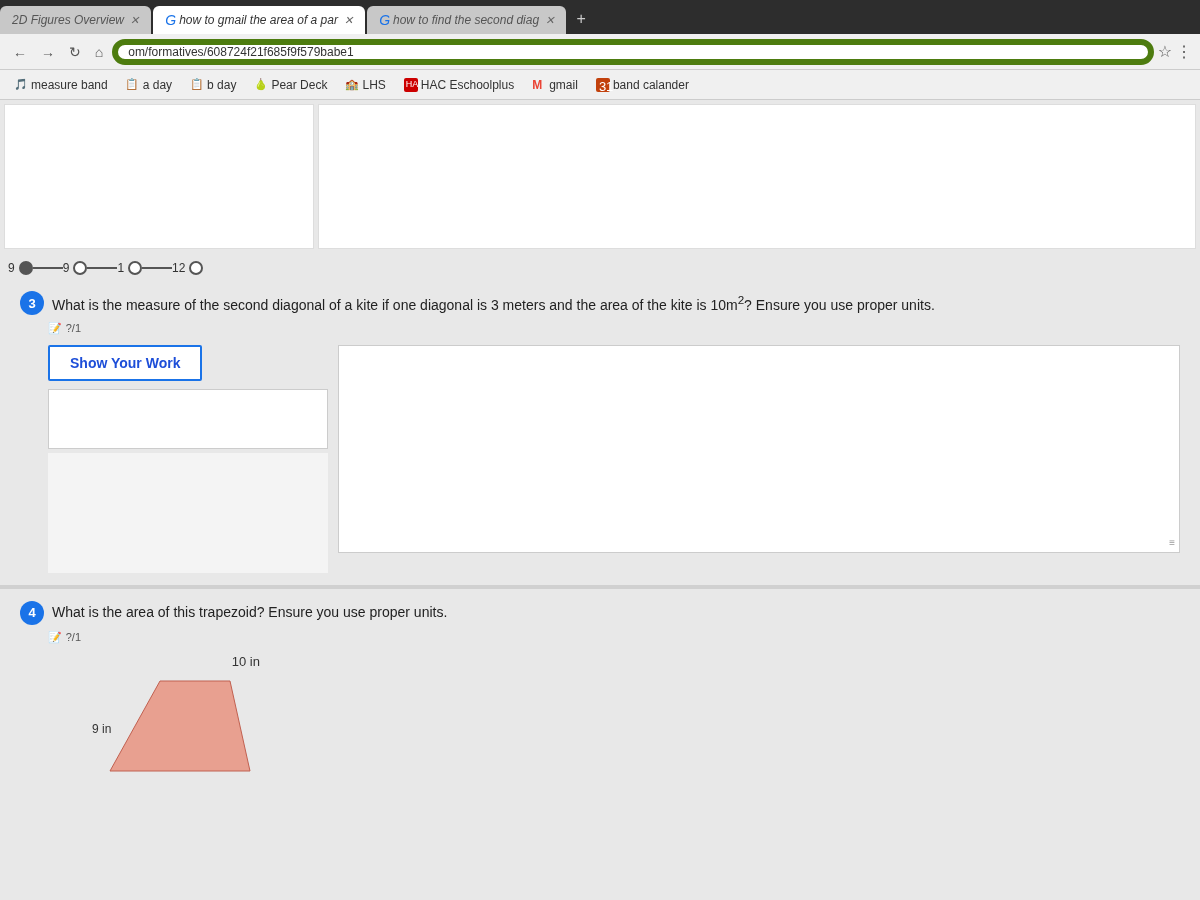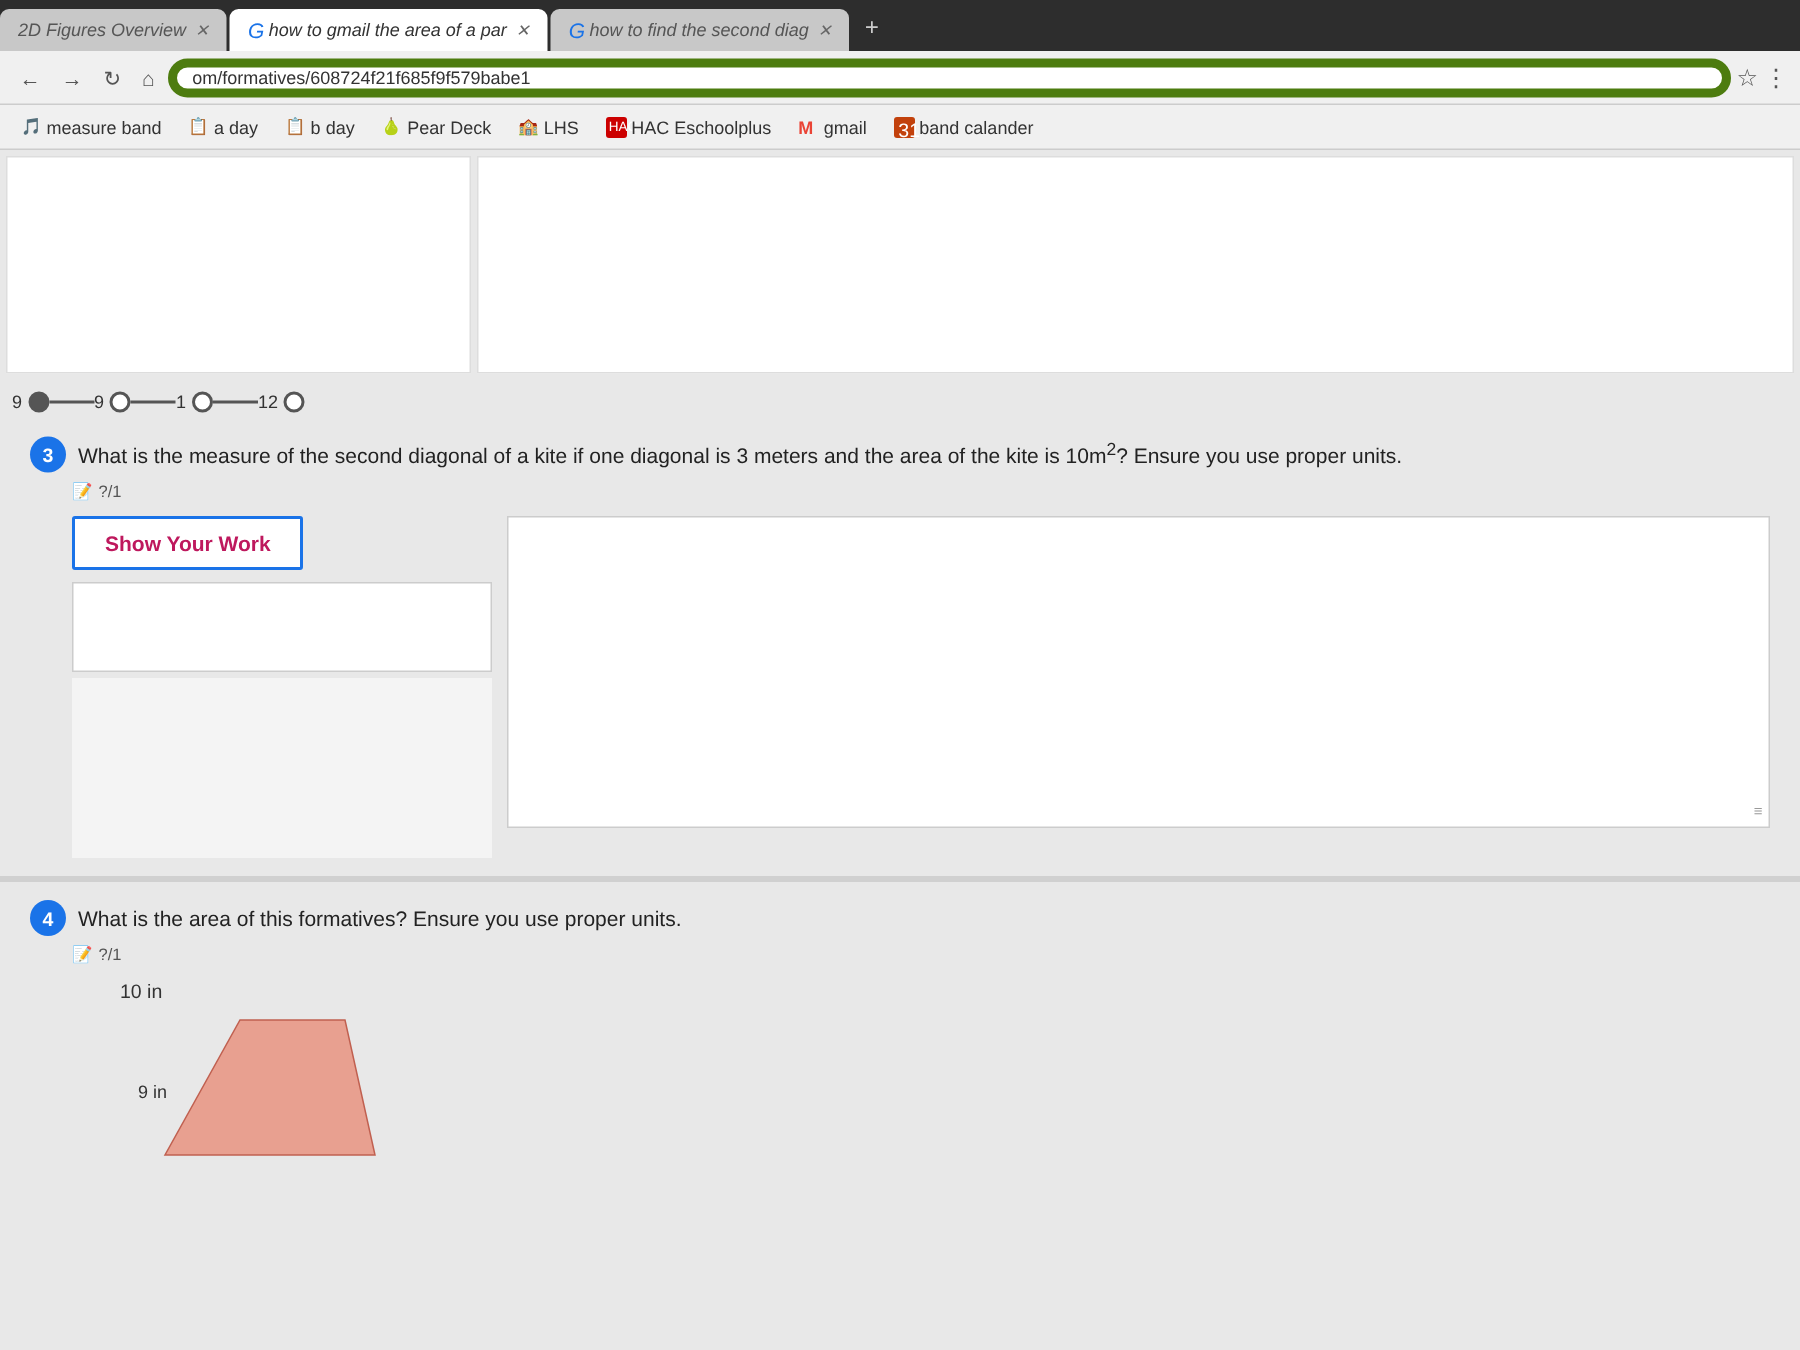--- a/index.html
+++ b/index.html
@@ -35,21 +35,21 @@
     .question-block { background: #e8e8e8; padding: 10px 20px 10px 50px; }
     .question-number { display: inline-flex; align-items: center; justify-content: center; width: 24px; height: 24px; border-radius: 50%; background: #1a73e8; color: white; font-size: 13px; font-weight: bold; margin-right: 8px; flex-shrink: 0; }
     .question-header { display: flex; align-items: flex-start; margin-bottom: 6px; }
     .question-text { font-size: 14px; color: #222; line-height: 1.5; flex: 1; }
     .points-label { font-size: 11px; color: #555; margin-left: 28px; display: flex; align-items: center; gap: 4px; }
 
     .answer-area { display: flex; gap: 10px; margin-top: 10px; margin-left: 28px; }
     .left-answer { flex: 0 0 280px; }
     .right-answer { flex: 1; }
 
-    .show-work-btn { border: 2px solid #1a73e8; background: white; color: #be185d; padding: 8px 20px; font-size: 14px; font-weight: bold; cursor: pointer; border-radius: 2px; margin-bottom: 8px; }
+    .show-work-btn { border: 2px solid #1a73e8; background: white; color: #1d4ed8; padding: 8px 20px; font-size: 14px; font-weight: bold; cursor: pointer; border-radius: 2px; margin-bottom: 8px; }
 
     
     .question-divider { height: 4px; background: #d0d0d0; margin: 0; }
 
     .q4-block { padding: 10px 20px 10px 50px; background: #e8e8e8; }
     .q4-header { display: flex; align-items: center; margin-bottom: 6px; }
   </style>
 </head>
 <body>
 
@@ -167,29 +167,29 @@
         </div>
       </div>
     </div>
   </div>
 
   <div class="question-divider"></div>
 
   <div class="q4-block" style="padding: 12px 20px 12px 20px;">
     <div class="q4-header">
       <div class="question-number">4</div>
-      <div class="question-text">What is the area of this formatives? Ensure you use proper units.</div>
+      <div class="question-text">What is the area of this trapezoid? Ensure you use proper units.</div>
     </div>
     <div class="points-label">
       <span>📝</span>
       <span>?/1</span>
     </div>
 
     <div style="margin-left: 60px; margin-top: 10px;">
-      <div style="text-align:left; width:180px; font-size:13px; color:#333; margin-bottom:2px;">10 in</div>
+      <div style="text-align:right; width:180px; font-size:13px; color:#333; margin-bottom:2px;">10 in</div>
       <svg width="200" height="110">
 
         <polygon points="30,100 170,100 150,10 80,10" fill="#e8a090" stroke="#c06050" stroke-width="1"></polygon>
 
         <text x="12" y="62" font-size="12" fill="#333">9 in</text>
       </svg>
     </div>
   </div>
 
 </div>

